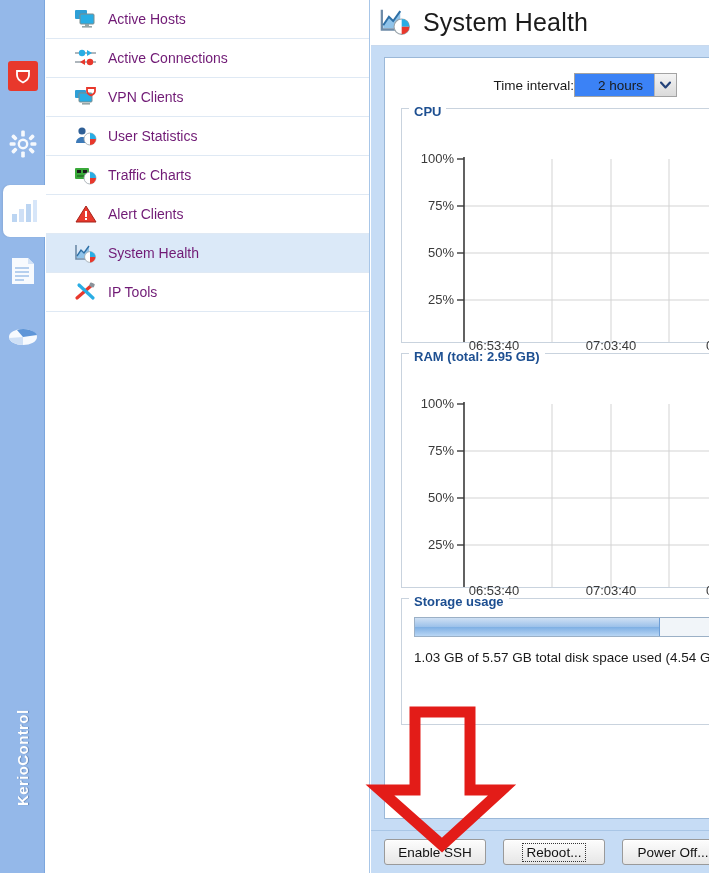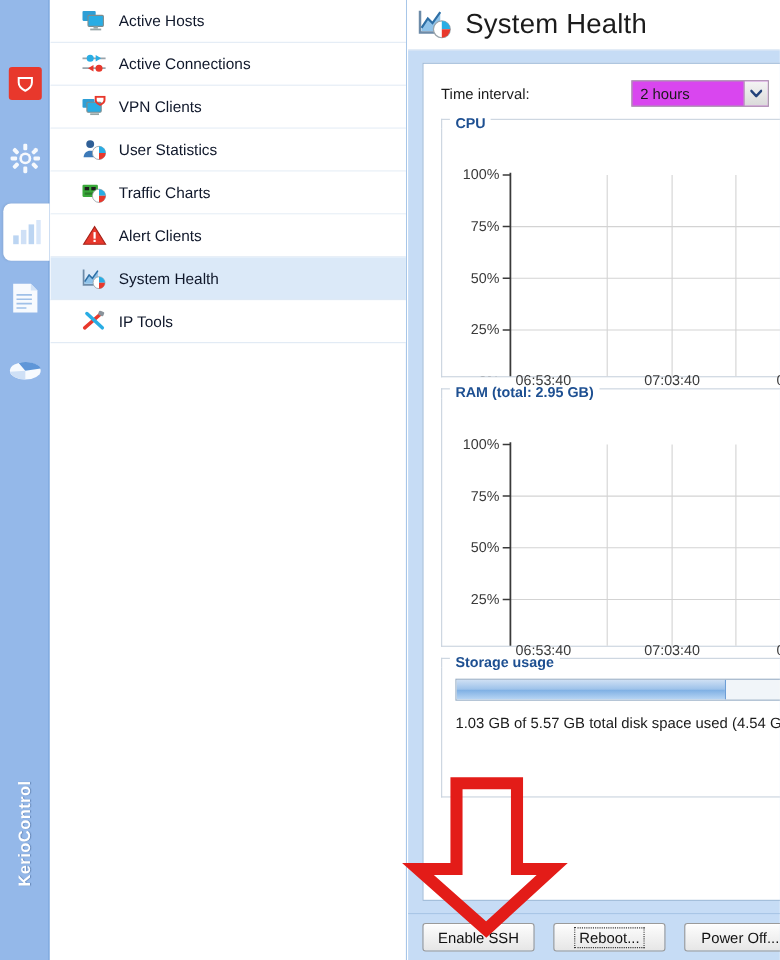--- a/index.html
+++ b/index.html
@@ -51,21 +51,21 @@
     border-right: 1px solid #a8c6e8;
   }
   .nav-item {
     position: relative;
     height: 39px;
     display: flex; align-items: center;
     padding-left: 28px;
     border-bottom: 1px solid #dfe9f4;
     background: #ffffff;
     font-size: 14px;
-    color: #0f172a;
+    color: #701a75;
   }
   .nav-item.selected { background: #dbe9f8; }
   .nav-ico {
     width: 24px; height: 22px; margin-right: 10px;
     flex: 0 0 24px;
     display: flex; align-items: center; justify-content: center;
   }
   .nav-spacer { flex: 1 1 auto; background: #ffffff; }
 
   
@@ -87,25 +87,25 @@
     padding: 11px 0 0 13px;
   }
   .white-card {
     position: absolute; left: 13px; top: 11px; right: -40px; bottom: 11px;
     background: #ffffff;
     border: 1px solid #9bb8d8;
   }
   .card-inner { padding: 14px 16px 0 16px; position: relative; height: 100%; }
 
   .ti-row { display: flex; align-items: center; height: 26px; margin-bottom: 10px; }
-  .ti-label { font-size: 13.5px; color: #1a1a1a; width: 173px; }
+  .ti-label { font-size: 13.5px; color: #1a1a1a; width: 173px; text-align: right; }
   .combo {
-    width: 125px; height: 24px; border: 1px solid #a3a3a3;
-    background: #d946ef; display: flex; align-items: center;
-    position: relative; font-size: 13.5px; padding-left: 7px;
+    width: 103px; height: 24px; border: 1px solid #a3a3a3;
+    background: #3b82f6; display: flex; align-items: center;
+    position: relative; font-size: 13.5px; padding-left: 23px;
   }
   .combo .arrowbox {
     position: absolute; right: 0; top: 0; width: 22px; height: 22px;
     background: linear-gradient(#f4f4f4,#dadada);
     border-left: 1px solid #b6b6b6;
     display: flex; align-items: center; justify-content: center;
   }
 
   
   .grp { position: relative; margin-bottom: 6px; }

